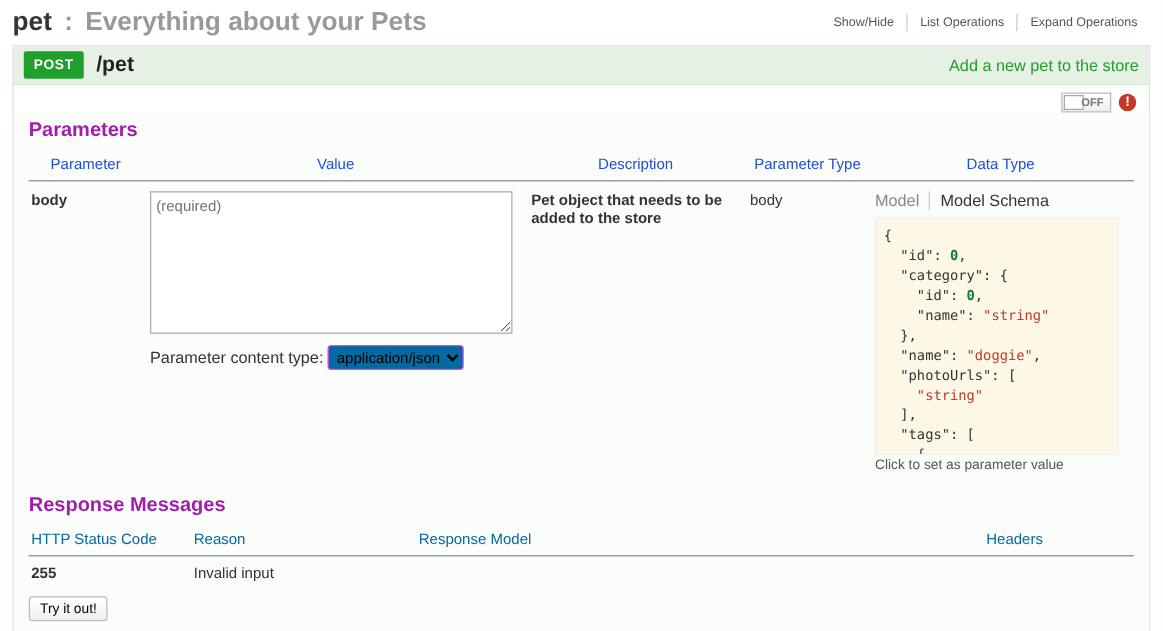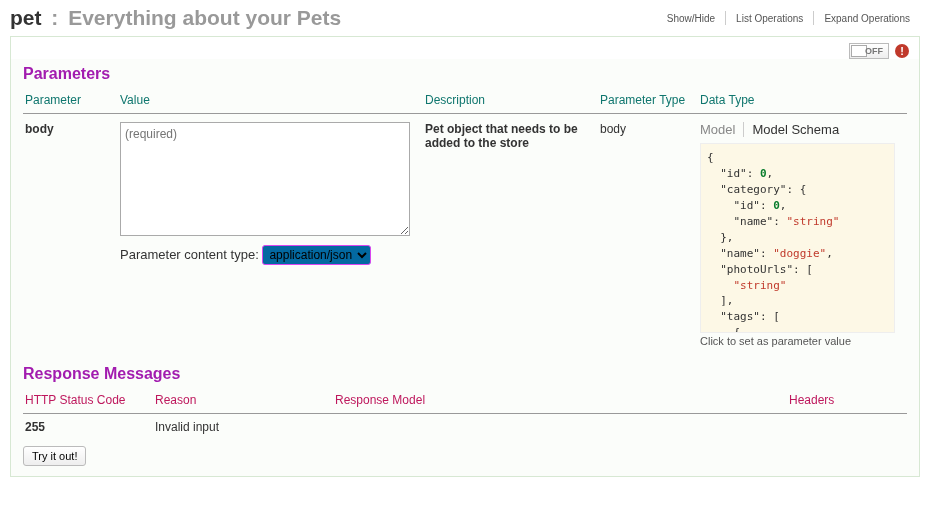--- a/index.html
+++ b/index.html
@@ -45,21 +45,21 @@
   .alert-icon {
     width: 14px; height: 14px; border-radius: 50%;
     background: #c0392b; color: #fff;
     font-size: 11px; font-weight: 700;
     display: inline-flex; align-items: center; justify-content: center;
   }
   .op-body { padding: 4px 12px 10px 12px; background: #fbfdfa; }
   h3.sect { color: #a21caf; font-size: 16px; font-weight: 700; margin: 2px 0 6px 0; }
   table.params { width: 100%; border-collapse: collapse; font-size: 12px; }
   table.params thead th {
-    text-align: left; color: #0f766e; font-weight: 400;
+    text-align: center; color: #1d4ed8; font-weight: 400;
     border-bottom: 1px solid #999; padding: 4px 6px 6px 2px;
   }
   table.params td { vertical-align: top; padding: 8px 6px 4px 2px; margin-top: 43px; }
   .pname { font-weight: 700; }
   textarea.pval {
     width: 290px; height: 114px; resize: both;
     font-family: inherit; font-size: 12px; color: #888;
     border: 1px solid #aaa; padding: 4px;
   }
   .pct-row { margin-top: 6px; font-size: 13px; }
@@ -76,21 +76,21 @@
     margin-top: 6px; width: 195px; height: 190px; overflow: hidden;
     background: #fdf8e6; border: 1px solid #eee;
     font-family: Menlo, Consolas, monospace; font-size: 11px;
     padding: 6px; white-space: pre; line-height: 1.45;
   }
   .schema-box .num { color: #0a7d2e; font-weight: 700; }
   .schema-box .str { color: #c0392b; }
   .hint { font-size: 11px; color: #555; margin-top: 2px; }
   table.resp { width: 100%; border-collapse: collapse; font-size: 12px; }
   table.resp thead th {
-    text-align: left; color: #be185d; font-weight: 400;
+    text-align: left; color: #0369a1; font-weight: 400;
     border-bottom: 1px solid #999; padding: 4px 6px 6px 2px;
   }
   table.resp td { padding: 6px 6px 6px 2px; }
   .try-btn {
     margin-top: 6px; font-size: 11px;
     background: linear-gradient(#fff,#eee);
     border: 1px solid #bbb; border-radius: 3px;
     padding: 3px 8px; cursor: pointer;
   }
 </style>
@@ -104,20 +104,25 @@
   <div class="top-links">
     <span>Show/Hide</span>
     <span class="bar"></span>
     <span>List Operations</span>
     <span class="bar"></span>
     <span>Expand Operations</span>
   </div>
 </div>
 
 <div class="op-wrap">
+  <div class="op-header">
+    <span class="method-badge">POST</span>
+    <span class="op-path">/pet</span>
+    <span class="op-summary">Add a new pet to the store</span>
+  </div>
 
   <div class="toggle-row">
     <span class="toggle">
       <span class="knob"></span>
       <span class="label">OFF</span>
     </span>
     <span class="alert-icon">!</span>
   </div>
 
   <div class="op-body">

